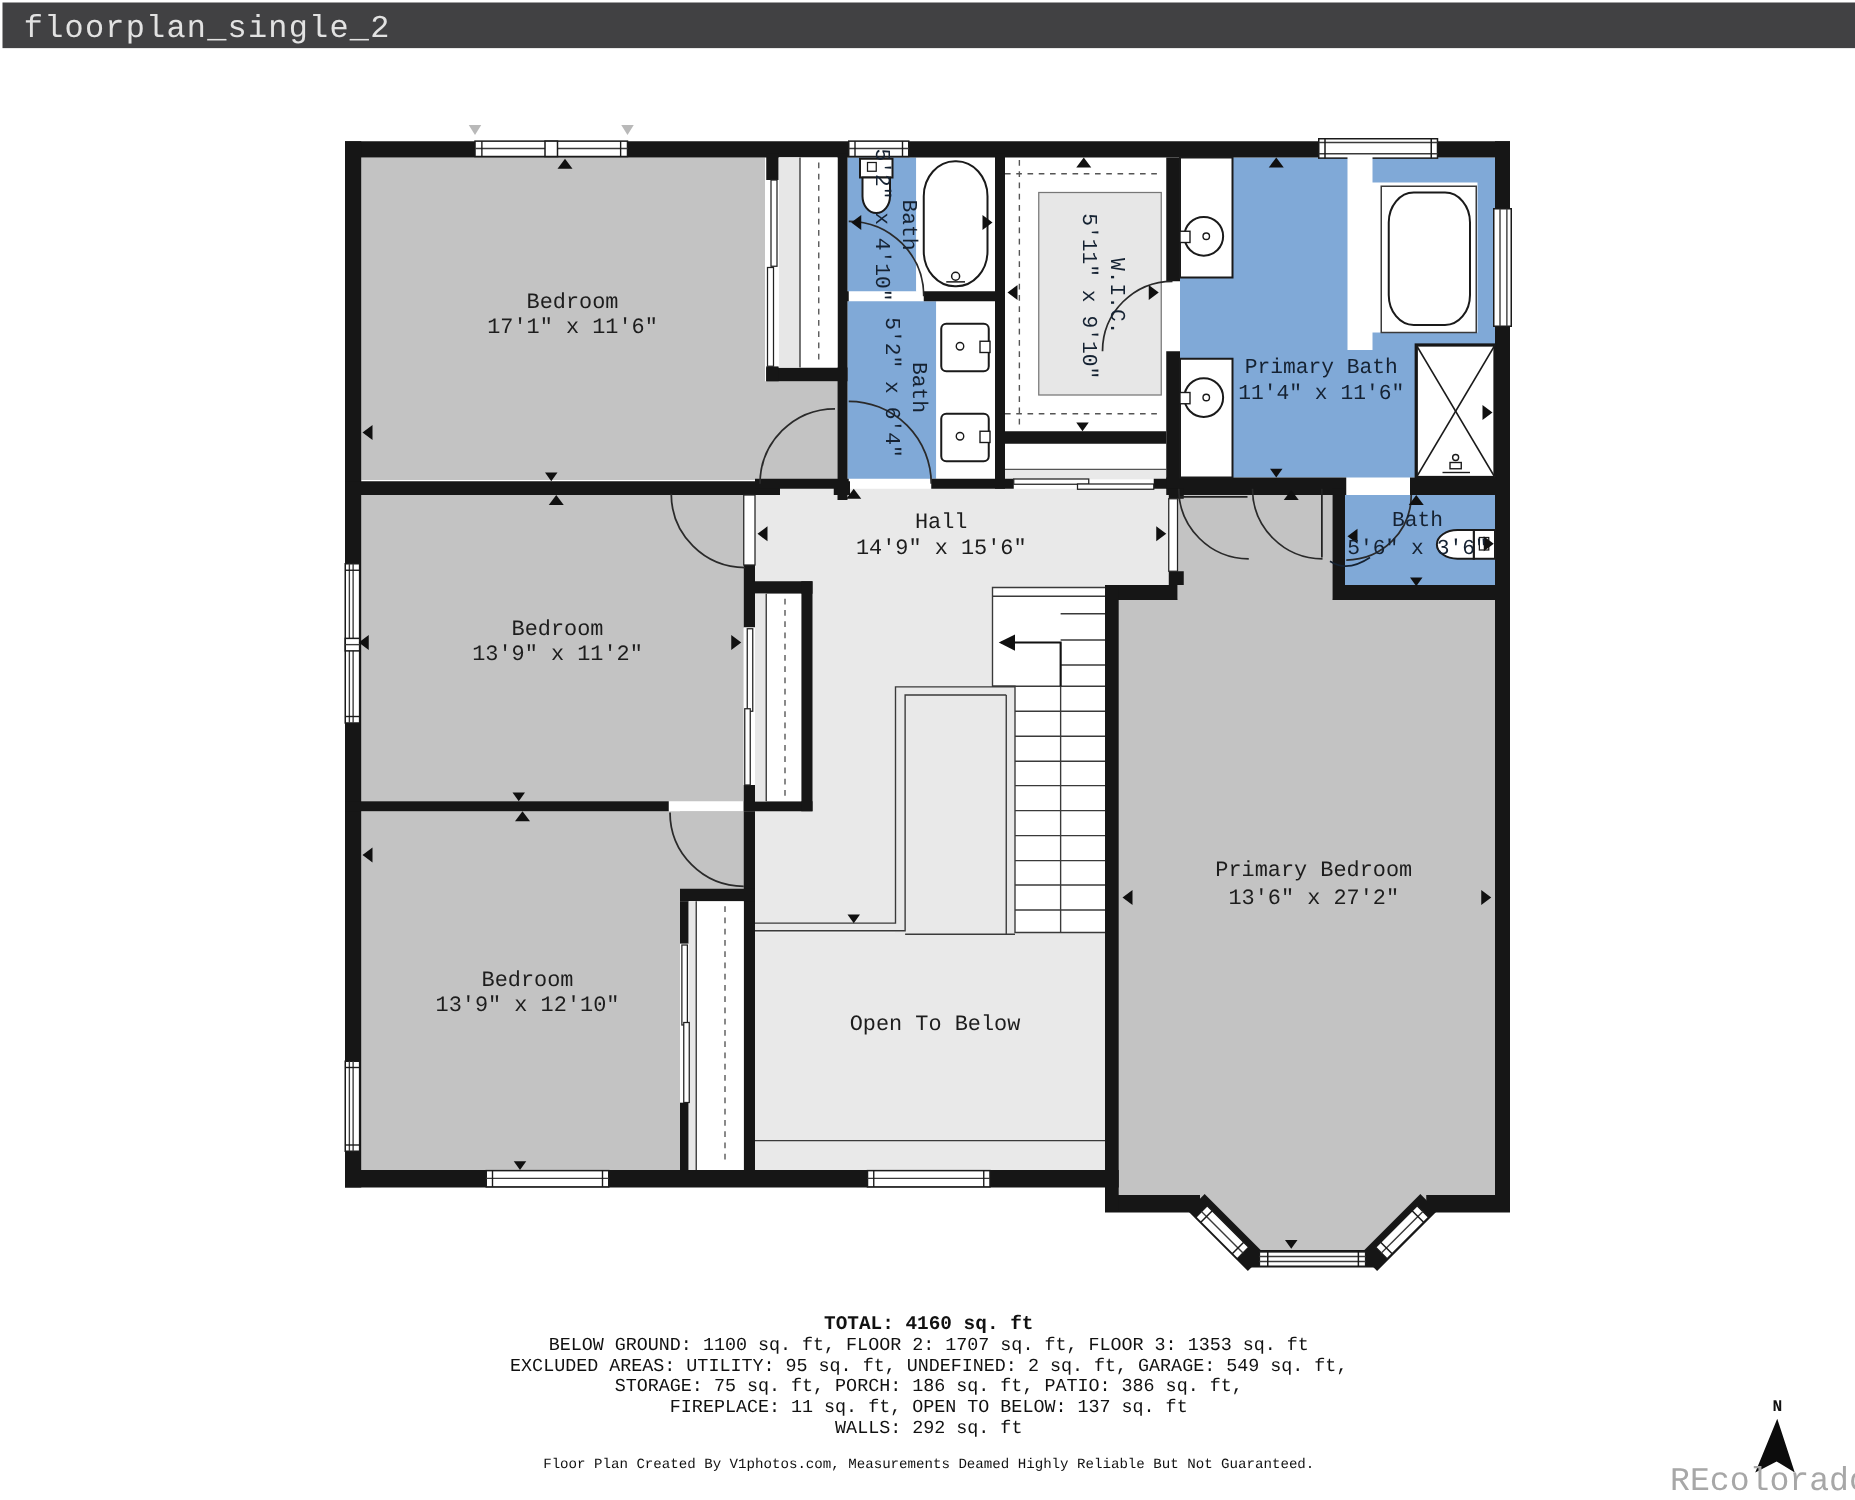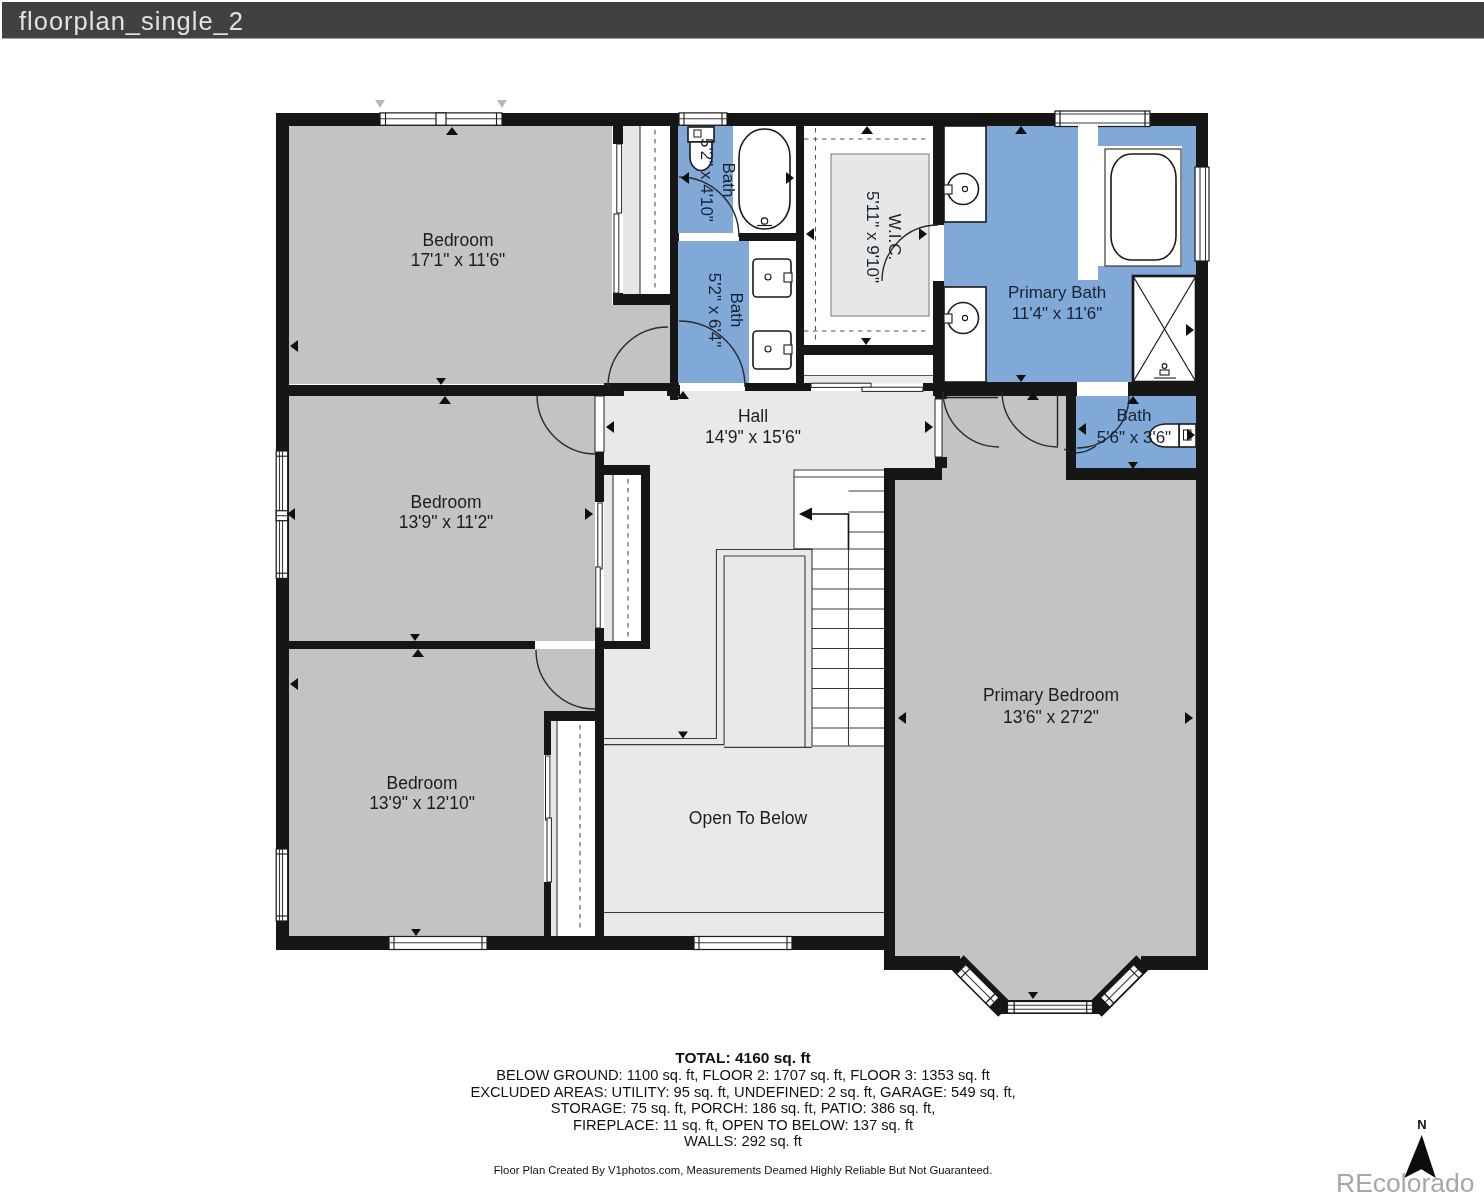--- a/index.html
+++ b/index.html
@@ -1,16 +1,16 @@
 <!DOCTYPE html>
 <html><head>
 <meta charset="utf-8">
 <style>
   html,body{margin:0;padding:0;background:#fff;}
-  .wrap{width:1484px;height:1200px;position:relative;font-family:Liberation Sans, sans-serif;}
+  .wrap{width:1484px;height:1200px;position:relative;font-family:Liberation Mono, monospace;}
   svg{display:block;}
   .wall{fill:#161616;}
   .room{fill:#c3c3c3;}
   .lite{fill:#e9e9e9;}
   .blue{fill:#80a9d7;}
   .win{fill:#ffffff;stroke:#1a1a1a;stroke-width:1.2;}
   .fix{fill:#ffffff;stroke:#1a1a1a;stroke-width:1.6;}
   .thin{stroke:#3a3a3a;stroke-width:1.1;fill:none;}
   .arc{stroke:#2a2a2a;stroke-width:1.4;fill:none;}
   .dash{stroke:#555;stroke-width:1.1;fill:none;stroke-dasharray:4.5 4.5;}

